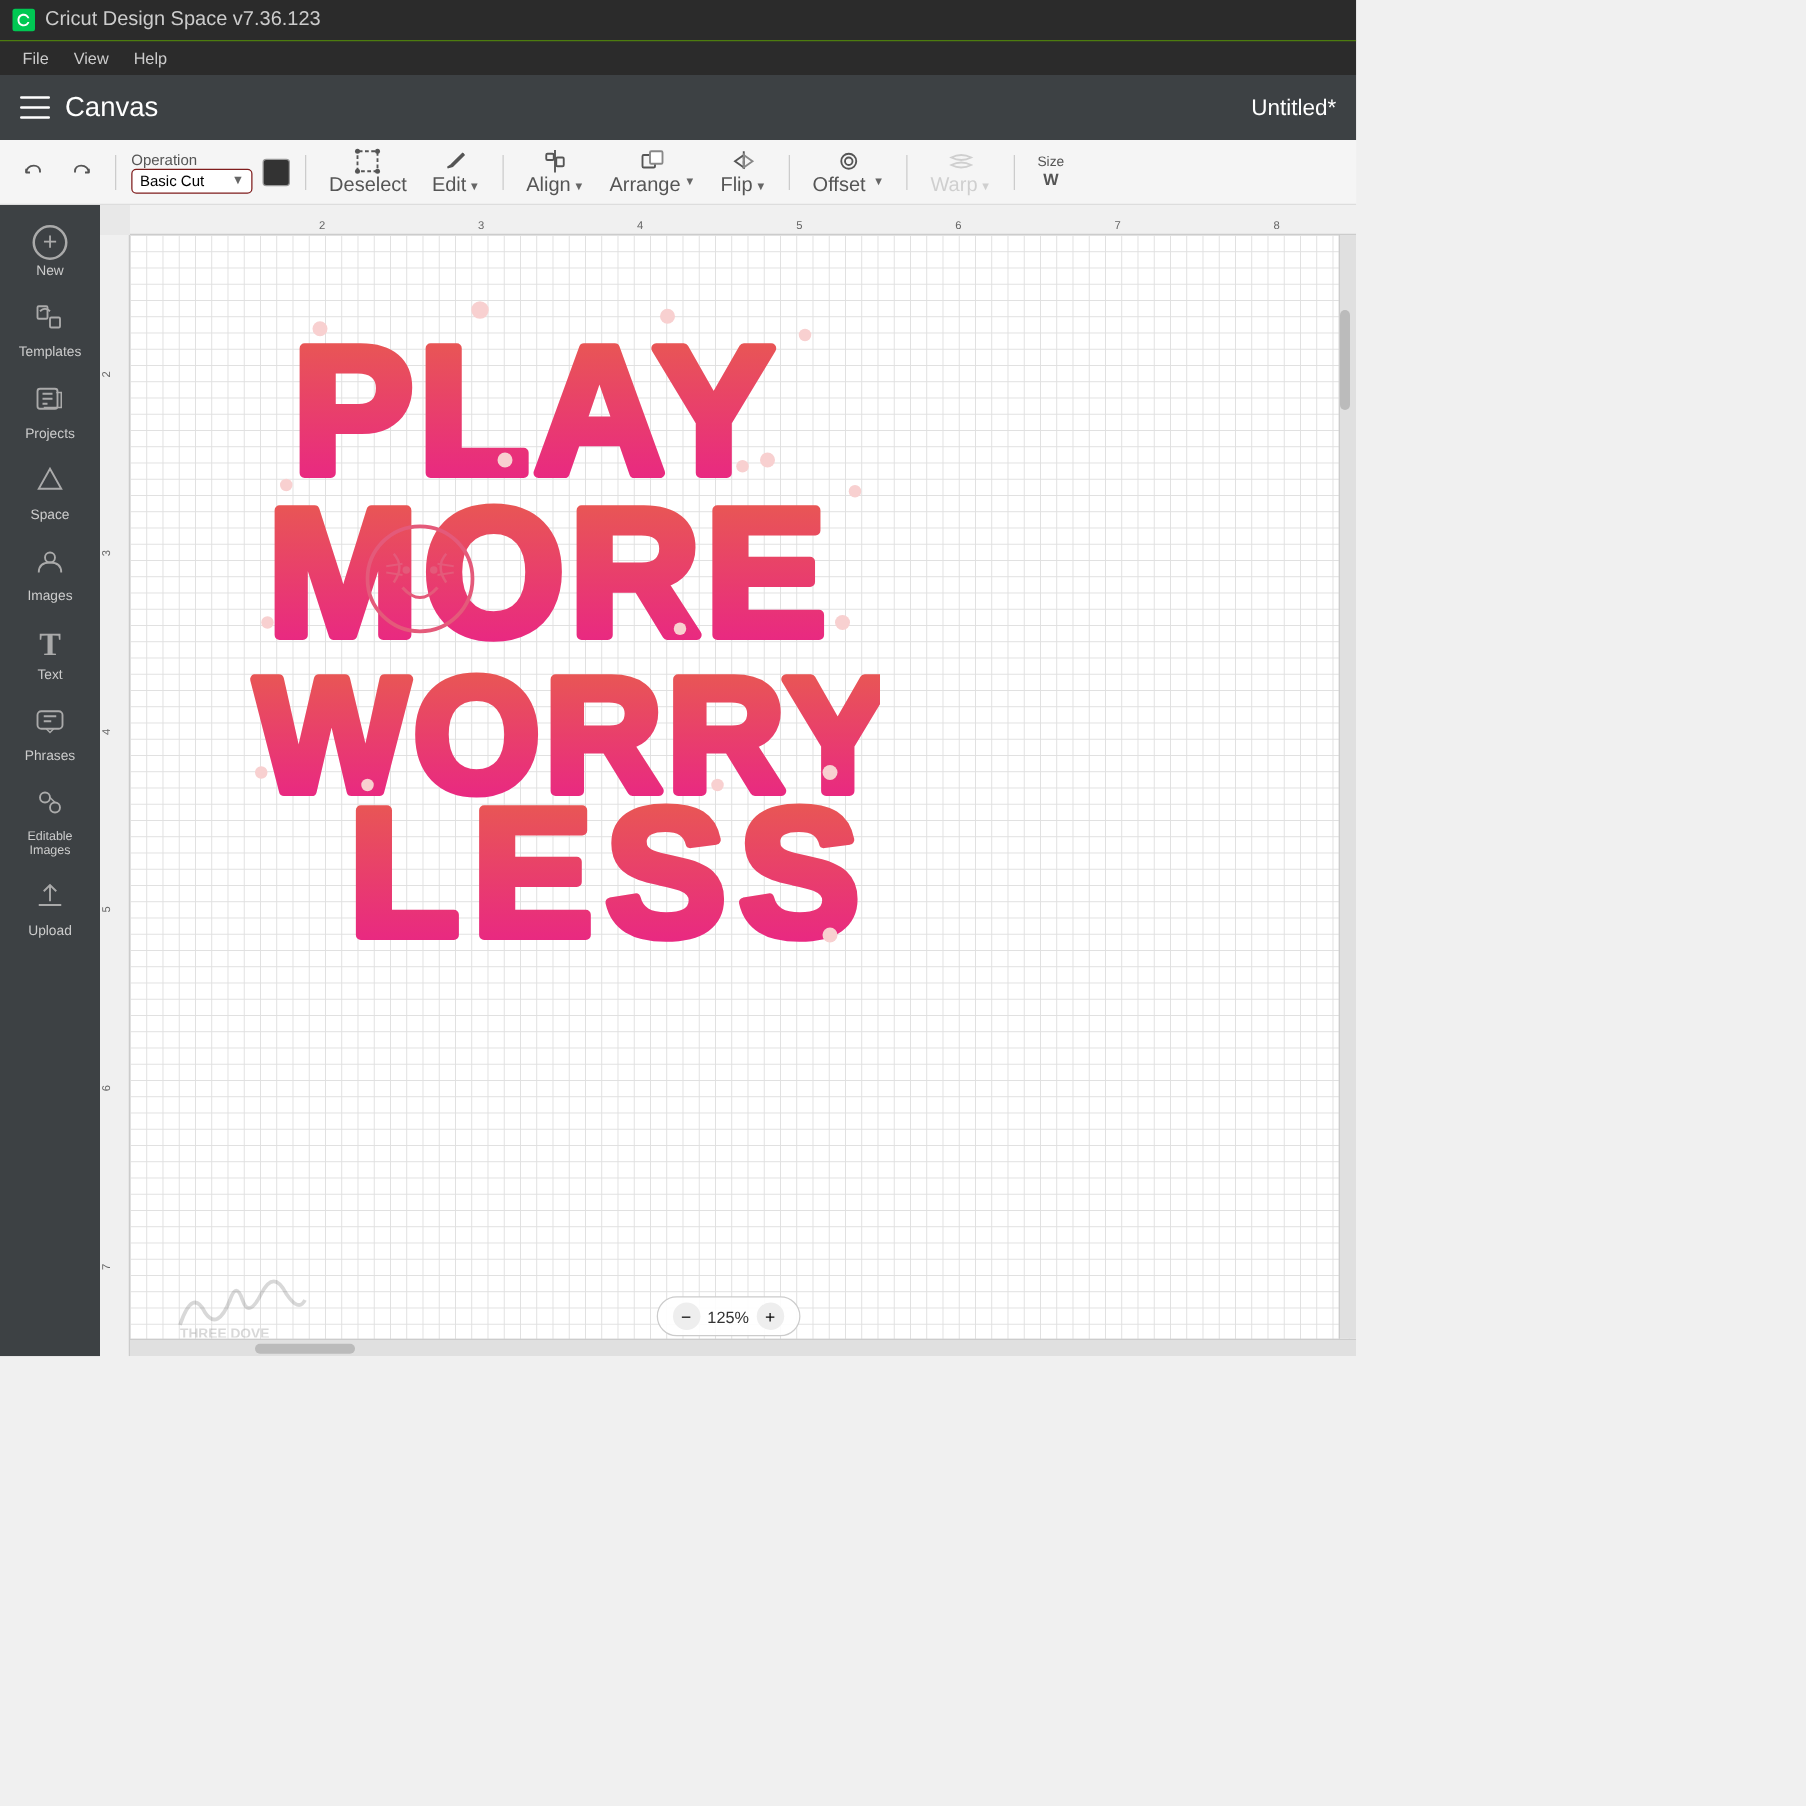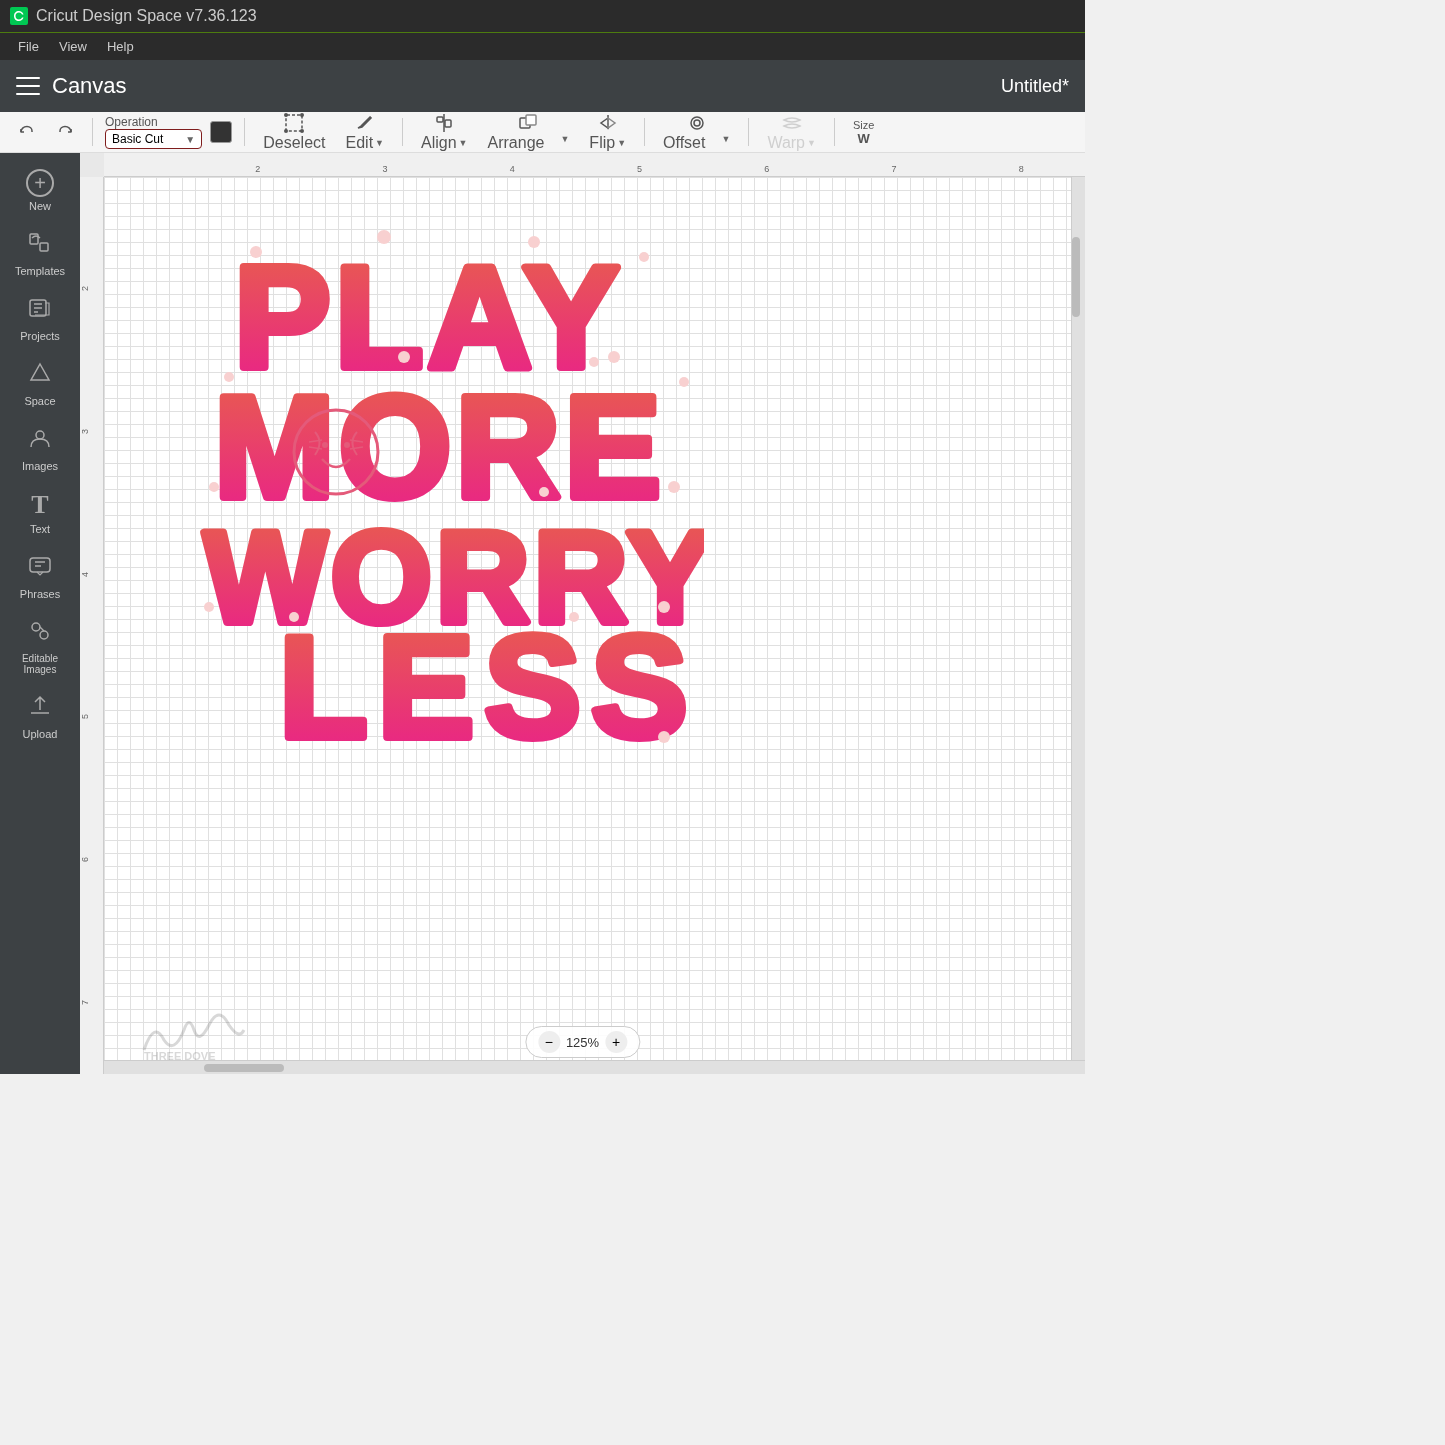--- a/index.html
+++ b/index.html
@@ -75,21 +75,21 @@
     }
     #nav-bar-center { flex: 1; }
     #nav-bar-right {
       color: white;
       font-size: 18px;
       font-weight: 400;
     }
 
     
     #toolbar {
-      height: 41px;
+      height: 52px;
       background: #f5f5f5;
       border-bottom: 1px solid #ddd;
       display: flex;
       align-items: center;
       padding: 0 12px;
       gap: 8px;
     }
     .toolbar-btn {
       width: 30px; height: 30px;
       display: flex; align-items: center; justify-content: center;
@@ -330,21 +330,21 @@
       <span class="icon-label">Align</span>
       <span style="font-size:9px;color:#666;">▼</span>
     </span>
   </div>
 
   <div class="toolbar-icon-btn">
     <svg width="22" height="22" viewBox="0 0 22 22">
       <rect x="3" y="6" width="10" height="10" rx="1" stroke="#555" stroke-width="1.5" fill="none"></rect>
       <rect x="9" y="3" width="10" height="10" rx="1" stroke="#888" stroke-width="1.5" fill="white"></rect>
     </svg>
-    <span style="display:flex;align-items:flex-start;gap:16px;">
+    <span style="display:flex;align-items:flex-start;gap:3px;">
       <span class="icon-label">Arrange</span>
       <span style="font-size:9px;color:#666;">▼</span>
     </span>
   </div>
 
   <div class="toolbar-icon-btn">
     <svg width="22" height="22" viewBox="0 0 22 22">
       <path d="M11 3 L11 19" stroke="#555" stroke-width="1.5" stroke-dasharray="2,2"></path>
       <path d="M11 6 L4 11 L11 16 Z" stroke="#555" stroke-width="1.5" fill="none"></path>
       <path d="M11 6 L18 11 L11 16 Z" stroke="#888" stroke-width="1.5" fill="none"></path>
@@ -355,21 +355,21 @@
     </span>
   </div>
 
   <div class="toolbar-separator"></div>
 
   <div class="toolbar-icon-btn">
     <svg width="22" height="22" viewBox="0 0 22 22">
       <circle cx="11" cy="11" r="6" stroke="#555" stroke-width="1.5" fill="none"></circle>
       <circle cx="11" cy="11" r="3" stroke="#555" stroke-width="1.5" fill="none"></circle>
     </svg>
-    <span style="display:flex;align-items:flex-start;gap:16px;">
+    <span style="display:flex;align-items:flex-start;gap:6px;">
       <span class="icon-label">Offset</span>
       <span style="font-size:9px;color:#666;">▼</span>
     </span>
   </div>
 
   <div class="toolbar-separator"></div>
 
   <div class="toolbar-icon-btn" style="opacity:0.5;">
     <svg width="22" height="22" viewBox="0 0 22 22">
       <path d="M3 8 Q11 4 19 8 Q11 12 3 8Z" stroke="#aaa" stroke-width="1.5" fill="none"></path>

